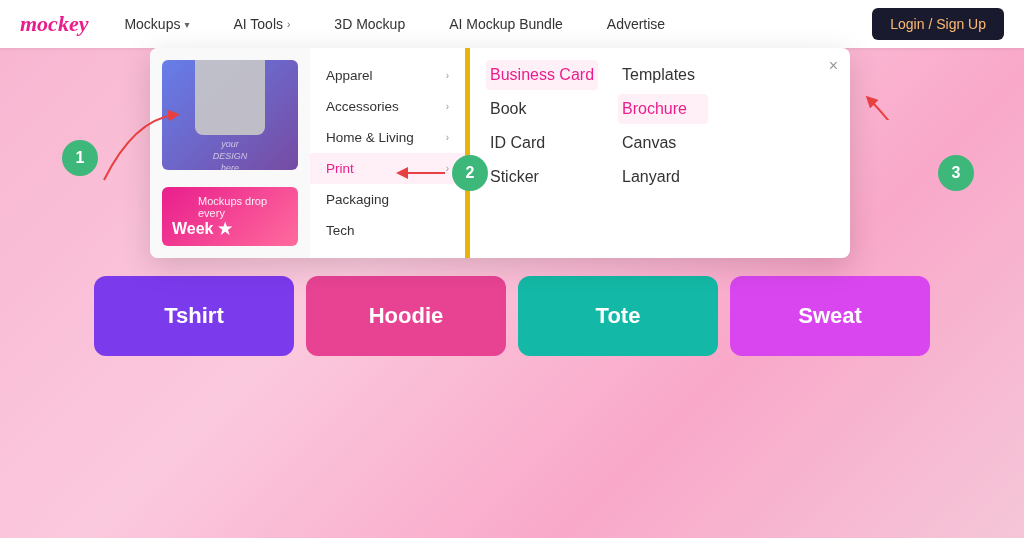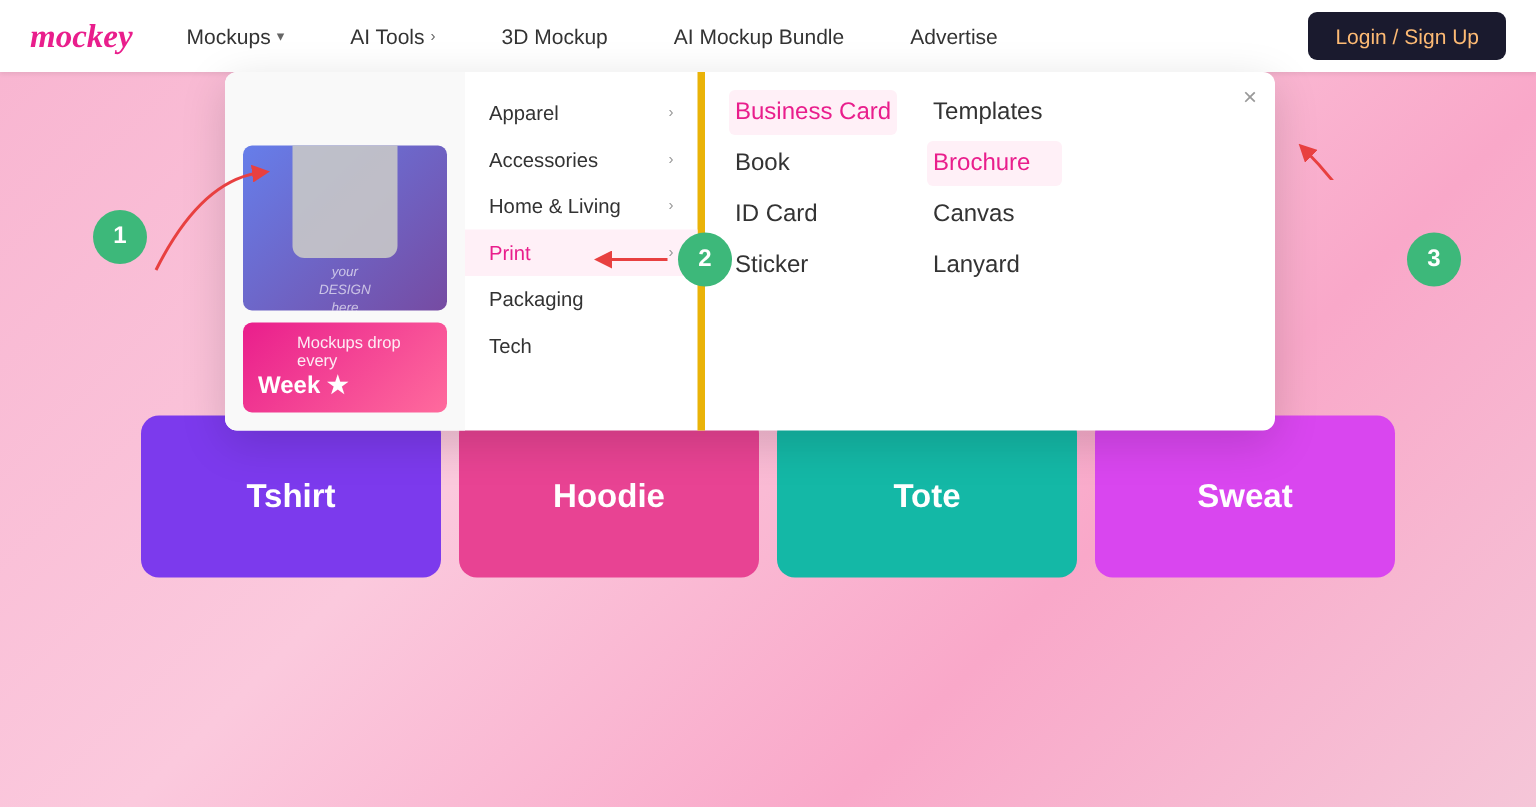--- a/index.html
+++ b/index.html
@@ -87,21 +87,20 @@
     .preview-image {
       width: 100%;
       height: 110px;
       background: linear-gradient(135deg, #667eea, #764ba2);
       border-radius: 6px;
       display: flex;
       align-items: center;
       justify-content: center;
       position: relative;
       overflow: hidden;
-      margin-top: 37px;
     }
     .preview-image-inner {
       color: white;
       text-align: center;
       font-size: 11px;
       opacity: 0.9;
     }
     .preview-image-inner .design-text {
       font-size: 9px;
       color: rgba(255,255,255,0.7);
@@ -255,21 +254,21 @@
 
     
     .category-cards {
       display: flex;
       gap: 12px;
       padding: 16px 24px 0;
       justify-content: center;
     }
     .cat-card {
       border-radius: 12px;
-      height: 108px;
+      height: 80px;
       flex: 1;
       max-width: 200px;
       display: flex;
       align-items: center;
       justify-content: center;
       font-size: 22px;
       font-weight: 700;
       color: white;
       cursor: pointer;
     }

